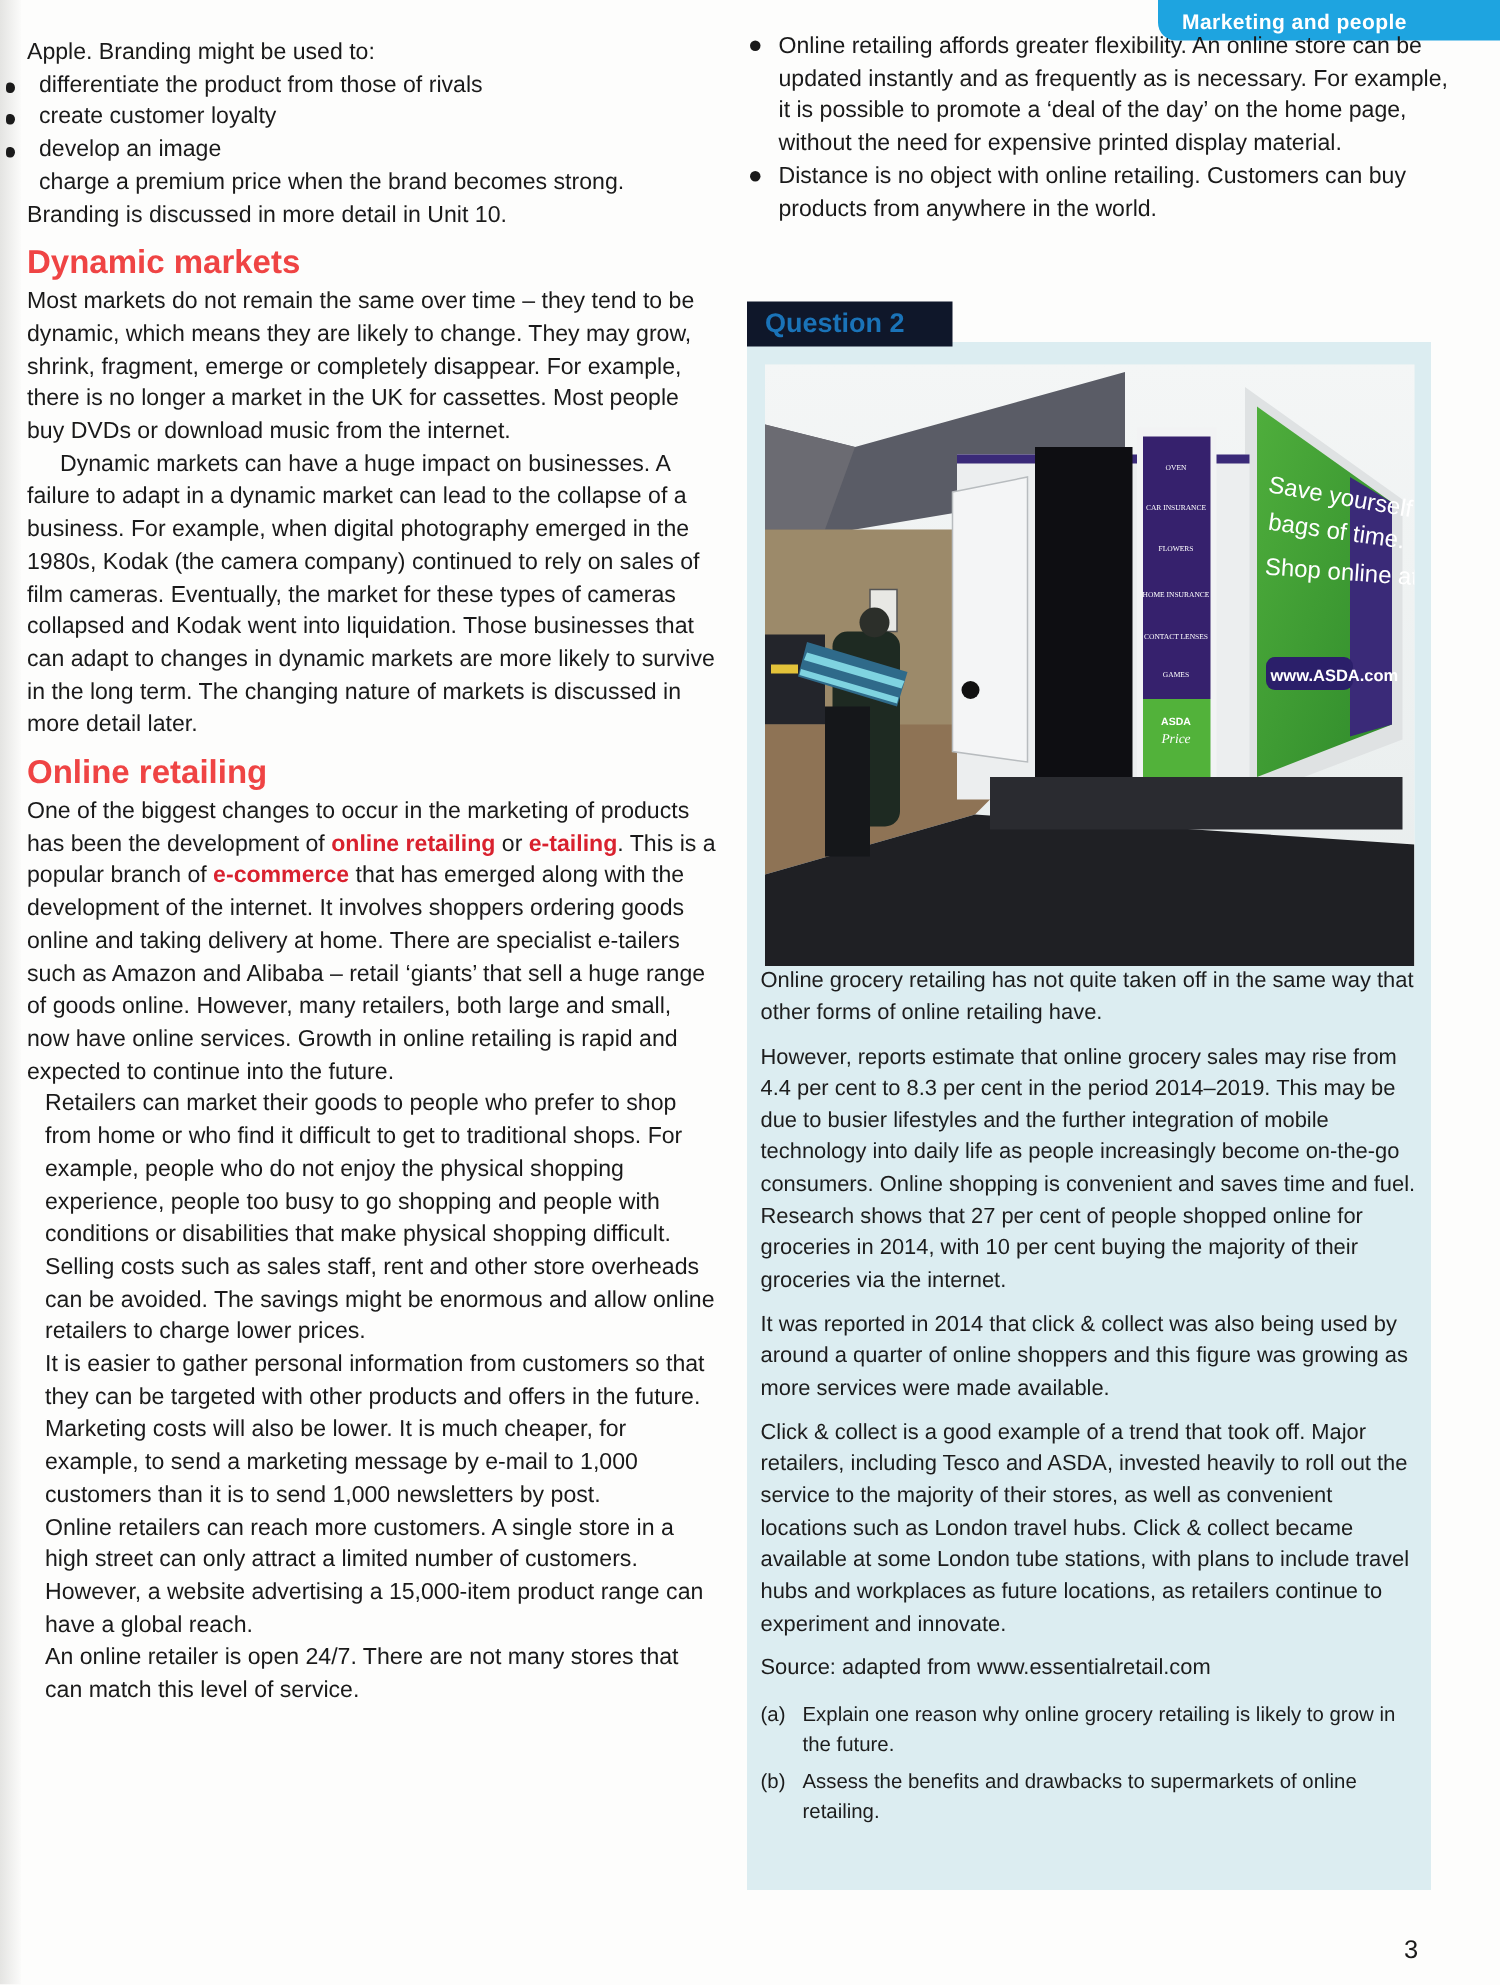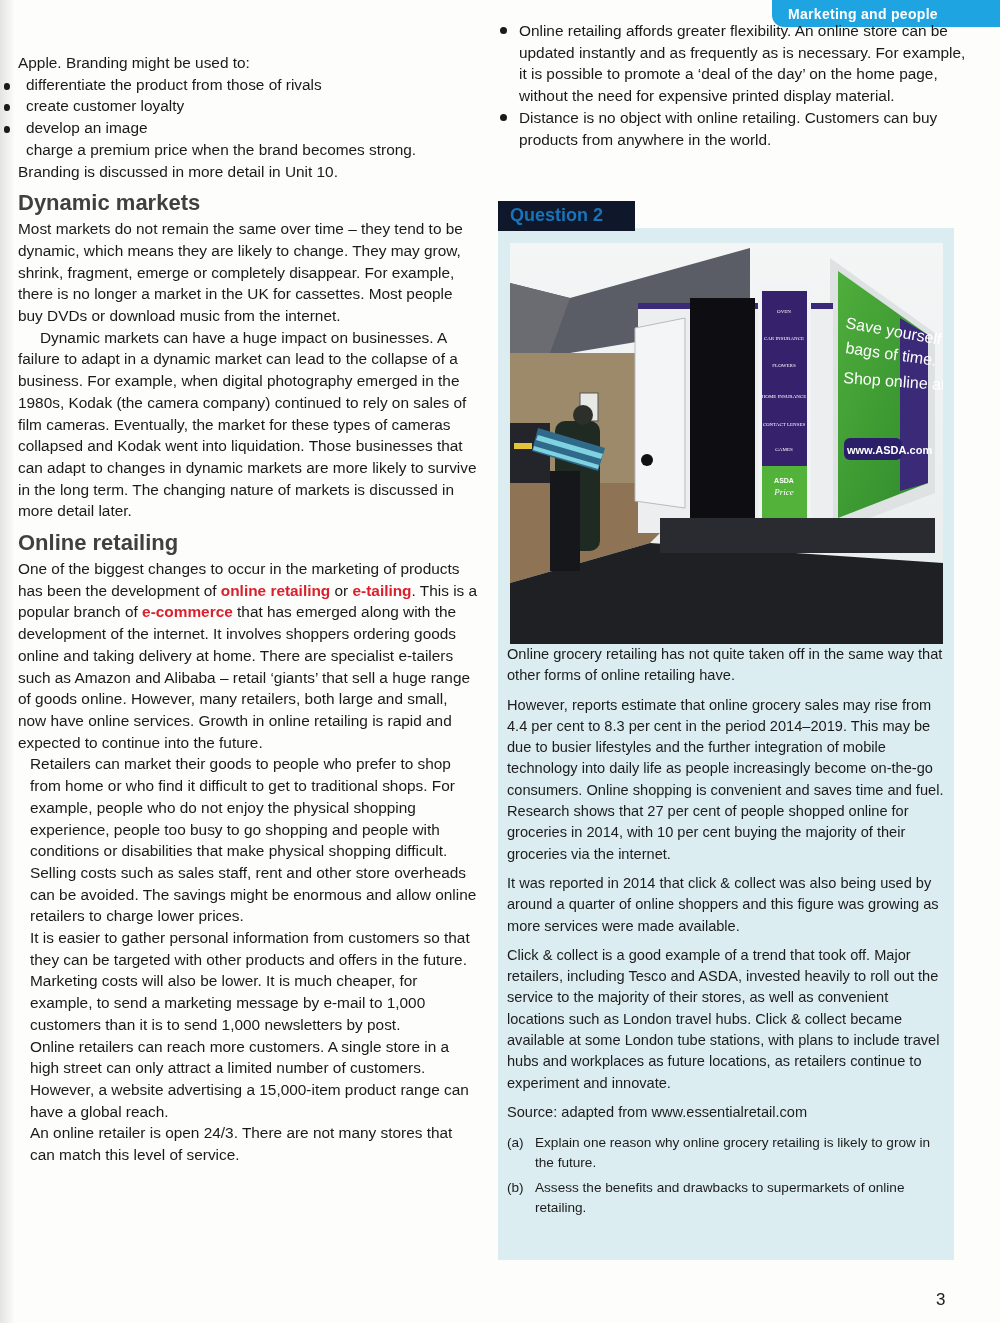--- a/index.html
+++ b/index.html
@@ -14,38 +14,38 @@
     background: linear-gradient(to right, #e4e4e2, #fbfbfa);
   }
   .header-tab {
     position: absolute; right: 0; top: 0; width: 228px; height: 27px;
     background: #1ea4e0; border-bottom-left-radius: 12px;
     color: #ffffff; font-size: 14px; font-weight: bold;
     letter-spacing: 0.3px;
     display: flex; align-items: center; padding-left: 16px; box-sizing: border-box;
   }
   .col-left {
-    position: absolute; left: 0; top: 52px; width: 478px;
+    position: absolute; left: 0; top: 24px; width: 478px;
     font-size: 15.4px; line-height: 21.7px;
   }
   .col-left p { margin: 0; }
   .txt { padding-left: 18px; }
   .indent { text-indent: 22px; }
   ul.bullets { list-style: none; margin: 0; padding: 0; }
   ul.bullets li { position: relative; padding-left: 26px; }
   ul.bullets li.nob::before { content: none; }
   ul.bullets li::before {
     content: ""; position: absolute; left: 4px; top: 9px;
     width: 6px; height: 7px; border-radius: 50% 60% 60% 50%; background: #1a1a1a;
   }
   .plain-bullets { list-style: none; margin: 0; padding: 0; }
   .plain-bullets li { padding-left: 30px; }
   h2.section {
     margin: 8px 0 2px 0; padding-left: 18px;
-    font-size: 22px; font-weight: bold; color: #404040; line-height: 26px;
+    font-size: 22px; font-weight: bold; color: #ef4444; line-height: 26px;
   }
   .red { color: #d9212e; font-weight: bold; }
   .col-right {
     position: absolute; left: 498px; top: 20px; width: 470px;
     font-size: 15.4px; line-height: 21.7px;
   }
   .col-right ul { list-style: none; margin: 0; padding: 0; }
   .col-right li { position: relative; padding-left: 21px; }
   .col-right li::before {
     content: ""; position: absolute; left: 2px; top: 7px;
@@ -102,21 +102,21 @@
   <p class="txt indent">Dynamic markets can have a huge impact on businesses. A failure to adapt in a dynamic market can lead to the collapse of a business. For example, when digital photography emerged in the 1980s, Kodak (the camera company) continued to rely on sales of film cameras. Eventually, the market for these types of cameras collapsed and Kodak went into liquidation. Those businesses that can adapt to changes in dynamic markets are more likely to survive in the long term. The changing nature of markets is discussed in more detail later.</p>
 
   <h2 class="section">Online retailing</h2>
   <p class="txt"><span>One of the biggest changes to occur in the marketing of products has been the development of </span><span class="red">online retailing</span><span> or </span><span class="red">e-tailing</span><span>. This is a popular branch of </span><span class="red">e-commerce</span><span> that has emerged along with the development of the internet. It involves shoppers ordering goods online and taking delivery at home. There are specialist e-tailers such as Amazon and Alibaba – retail ‘giants’ that sell a huge range of goods online. However, many retailers, both large and small, now have online services. Growth in online retailing is rapid and expected to continue into the future.</span></p>
   <ul class="plain-bullets">
     <li>Retailers can market their goods to people who prefer to shop from home or who find it difficult to get to traditional shops. For example, people who do not enjoy the physical shopping experience, people too busy to go shopping and people with conditions or disabilities that make physical shopping difficult.</li>
     <li>Selling costs such as sales staff, rent and other store overheads can be avoided. The savings might be enormous and allow online retailers to charge lower prices.</li>
     <li>It is easier to gather personal information from customers so that they can be targeted with other products and offers in the future.</li>
     <li>Marketing costs will also be lower. It is much cheaper, for example, to send a marketing message by e-mail to 1,000 customers than it is to send 1,000 newsletters by post.</li>
     <li>Online retailers can reach more customers. A single store in a high street can only attract a limited number of customers. However, a website advertising a 15,000-item product range can have a global reach.</li>
-    <li>An online retailer is open 24/3. There are not many stores that can match this level of service.</li>
+    <li>An online retailer is open 24/7. There are not many stores that can match this level of service.</li>
   </ul>
 </div>
 
 <div class="col-right">
   <ul>
     <li>Online retailing affords greater flexibility. An online store can be updated instantly and as frequently as is necessary. For example, it is possible to promote a ‘deal of the day’ on the home page, without the need for expensive printed display material.</li>
     <li>Distance is no object with online retailing. Customers can buy products from anywhere in the world.</li>
   </ul>
 </div>
 

